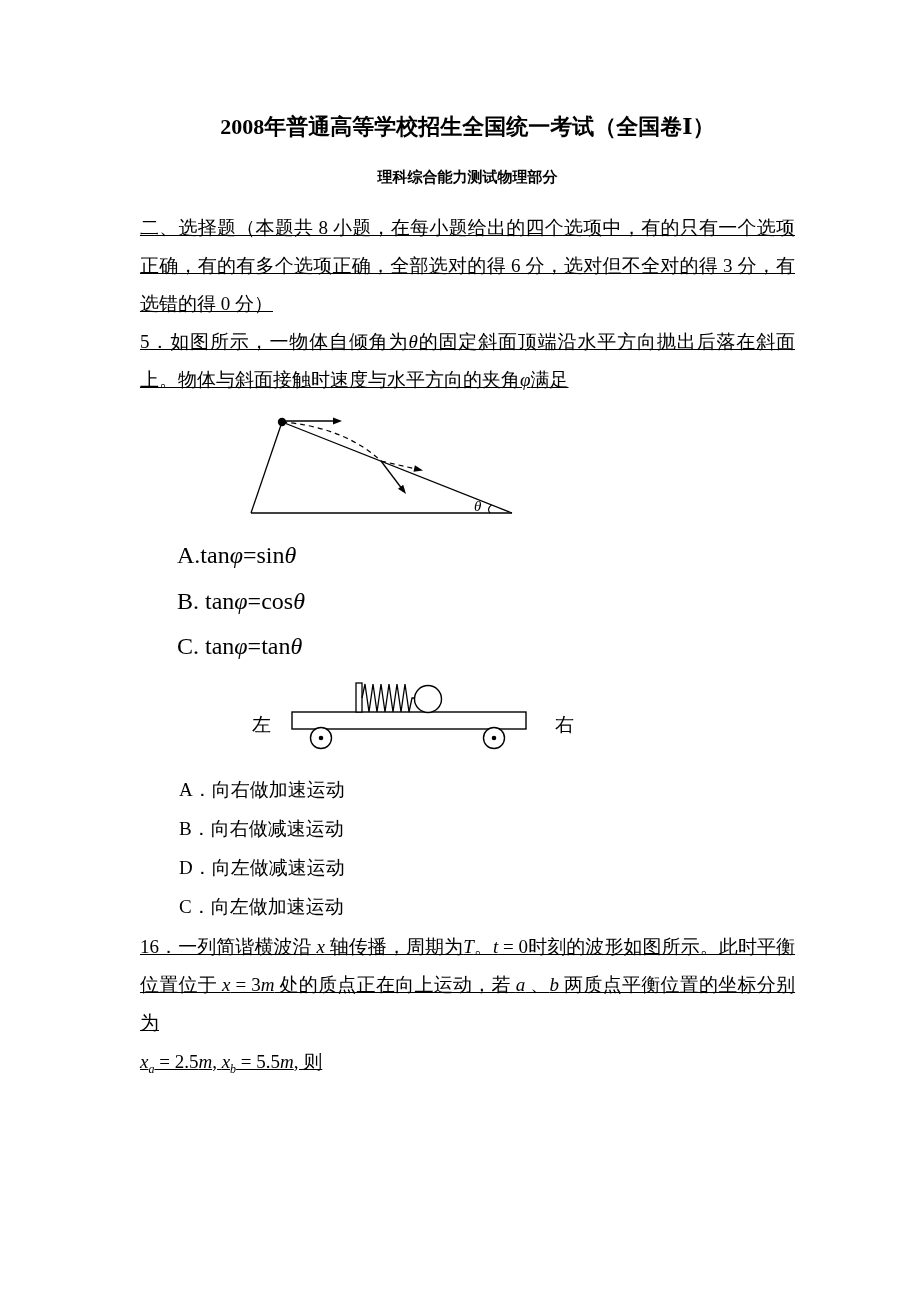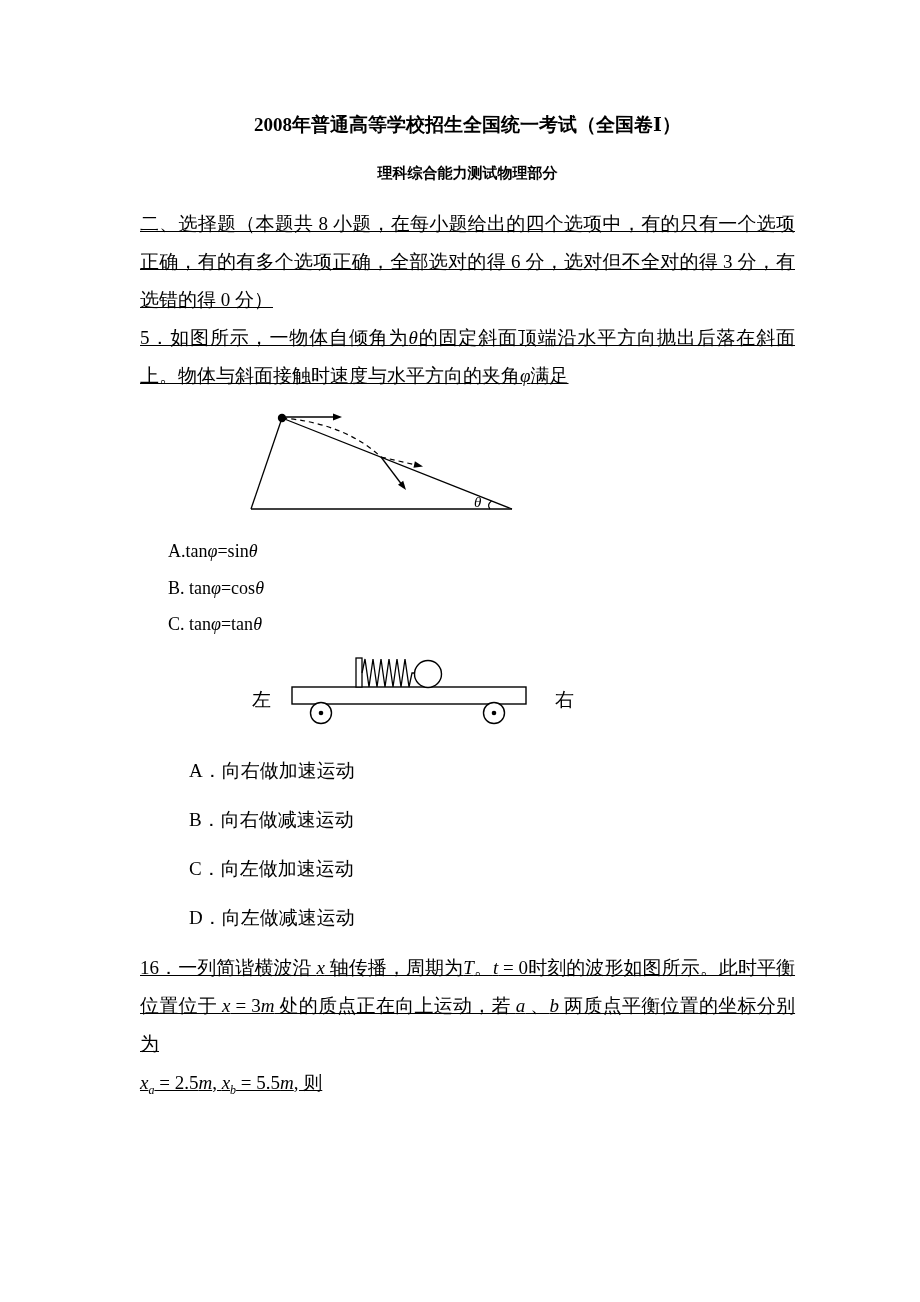--- a/index.html
+++ b/index.html
@@ -4,32 +4,32 @@
 <style>
   * { box-sizing: border-box; }
   html, body { margin: 0; padding: 0; background: #ffffff; }
   body { width: 920px; font-family: "Liberation Serif", "DejaVu Serif", serif; color: #000; }
   .page {
     width: 920px;
     min-height: 1302px;
     padding: 112px 125px 40px 140px;
     font-size: 19px;
   }
-  .title    { margin: 0 0 26px 0; text-align: center; font-size: 19px; font-weight: 700; }
+  .title    { margin: 0 0 26px 0; text-align: center; font-size: 22px; font-weight: 700; }
   .subtitle { margin: 0 0 22px 0; text-align: center; font-size: 15px; font-weight: 700; }
   .para     { margin: 0; line-height: 38px; text-align: justify; text-decoration: underline; }
   .it       { font-style: italic; }
   .math     { font-family: "Liberation Serif", serif; }
   sub       { font-size: 12px; }
   .figure-14 { margin: 14px 0 10px 108px; }
   .figure-15 { margin: 6px 0 8px 112px; }
   .options-14 { margin: 2px 0 0 28px; }
-  .option     { margin: 0; line-height: 36.5px; font-size: 18px; }
+  .option     { margin: 9px; line-height: 36.5px; font-size: 24px; }
   .options-15 { margin: 2px 0 2px 35px; }
-  .option15   { margin: 14px; line-height: 35px; font-size: 19px; }
+  .option15   { margin: 4px; line-height: 35px; font-size: 19px; }
   .math-line  { line-height: 40px; }
   svg { display: block; }
   svg text { font-family: "Liberation Serif", serif; }
 </style>
 </head>
 <body>
 
 <div class="page">
 
   <h1 class="title">2008年普通高等学校招生全国统一考试（全国卷Ⅰ）</h1>
@@ -87,20 +87,20 @@
       </g>
       <rect x="104" y="9" width="6" height="29" fill="#fff" stroke="#000" stroke-width="1.3"></rect>
       <polyline points="110,24 113,10 117,38 121,10 125,38 129,10 133,38 137,10 141,38 145,10 149,38 153,10 157,38 160,24 162,24" fill="none" stroke="#000" stroke-width="1.3"></polyline>
       <circle cx="176" cy="25" r="13.5" fill="#fff" stroke="#000" stroke-width="1.4"></circle>
     </svg>
   </div>
 
   <div class="options options-15">
     <p class="option15">A．向右做加速运动</p>
     <p class="option15">B．向右做减速运动</p>
+    <p class="option15">D．向左做减速运动</p>
     <p class="option15">C．向左做加速运动</p>
-    <p class="option15">D．向左做减速运动</p>
   </div>
 
   <p class="para"><span>16．一列简谐横波沿 </span><span class="it math">x</span><span> 轴传播，周期为</span><span class="it math">T</span><span>。</span><span class="it math">t</span><span class="math"> = 0</span><span>时刻的波形如图所示。此时平衡位置位于 </span><span class="it math">x</span><span class="math"> = 3</span><span class="it math">m</span><span> 处的质点正在向上运动，若 </span><span class="it math">a</span><span> 、</span><span class="it math">b</span><span> 两质点平衡位置的坐标分别为</span></p>
   <p class="para math-line"><span class="it math">x</span><sub class="it math">a</sub><span class="math"> = 2.5</span><span class="it math">m</span><span class="math">, </span><span class="it math">x</span><sub class="it math">b</sub><span class="math"> = 5.5</span><span class="it math">m</span><span>, 则</span></p>
 
 </div>
 
 </body></html>

